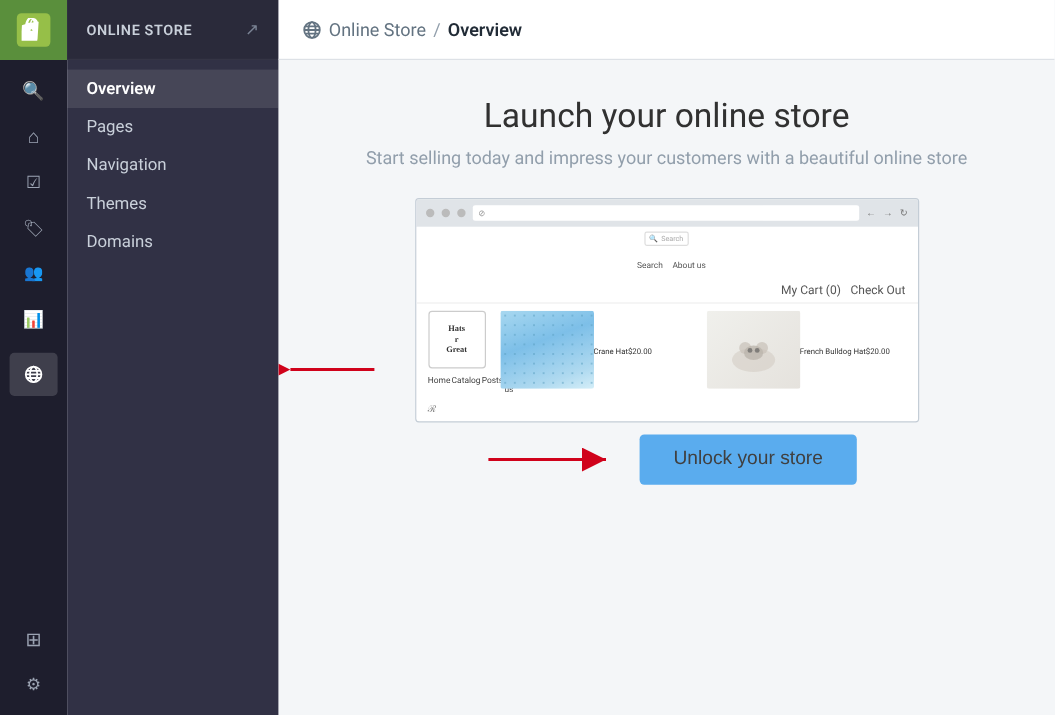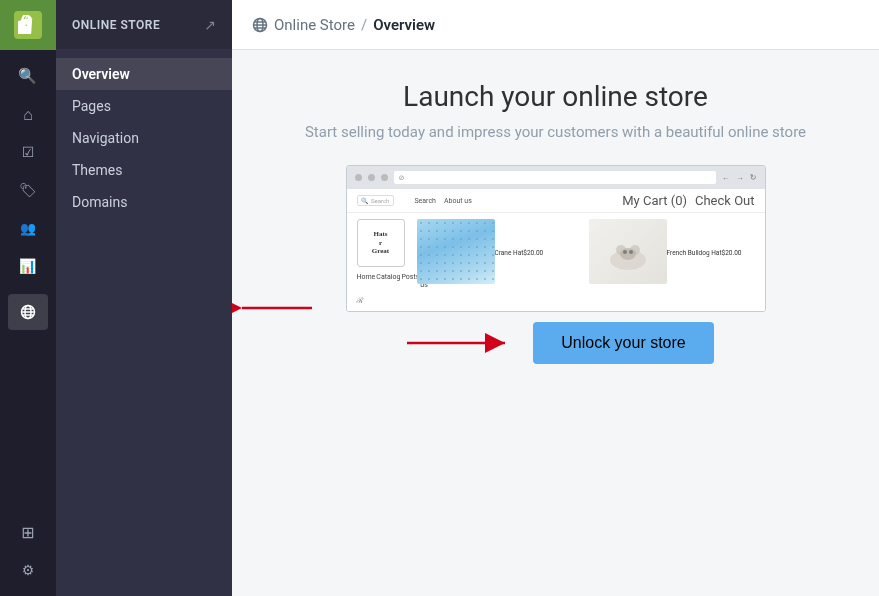--- a/index.html
+++ b/index.html
@@ -177,21 +177,21 @@
       justify-content: center;
       gap: 16px;
       margin-top: 10px;
       position: relative;
     }
 
     .unlock-btn {
       background: #5ba4e5;
       background: #4a9fd4;
       background: #5aacee;
-      color: #000000;
+      color: #404040;
       border: none;
       border-radius: 4px;
       padding: 12px 28px;
       font-size: 16px;
       font-weight: 500;
       cursor: pointer;
       white-space: nowrap;
     }
 
     svg.globe-svg {
@@ -246,20 +246,21 @@
     .preview-inner {
       background: #fff;
     }
 
     .preview-header-row {
       border-bottom: 1px solid #eee;
       padding: 4px 10px;
       display: flex;
       align-items: center;
       gap: 12px;
+      flex-direction: column;
     }
 
     .preview-search-box {
       border: 1px solid #ddd;
       border-radius: 2px;
       padding: 1px 4px;
       font-size: 7px;
       color: #999;
       display: flex;
       align-items: center;
@@ -272,21 +273,21 @@
       margin-left: 8px;
     }
 
     .preview-header-link {
       font-size: 7px;
       color: #555;
     }
 
     .preview-header-cart {
       margin-left: auto;
-      font-size: 13px;
+      font-size: 10px;
       color: #555;
       display: flex;
       gap: 8px;
     }
 
     .preview-content-row {
       display: flex;
       padding: 6px 10px;
       gap: 10px;
     }

